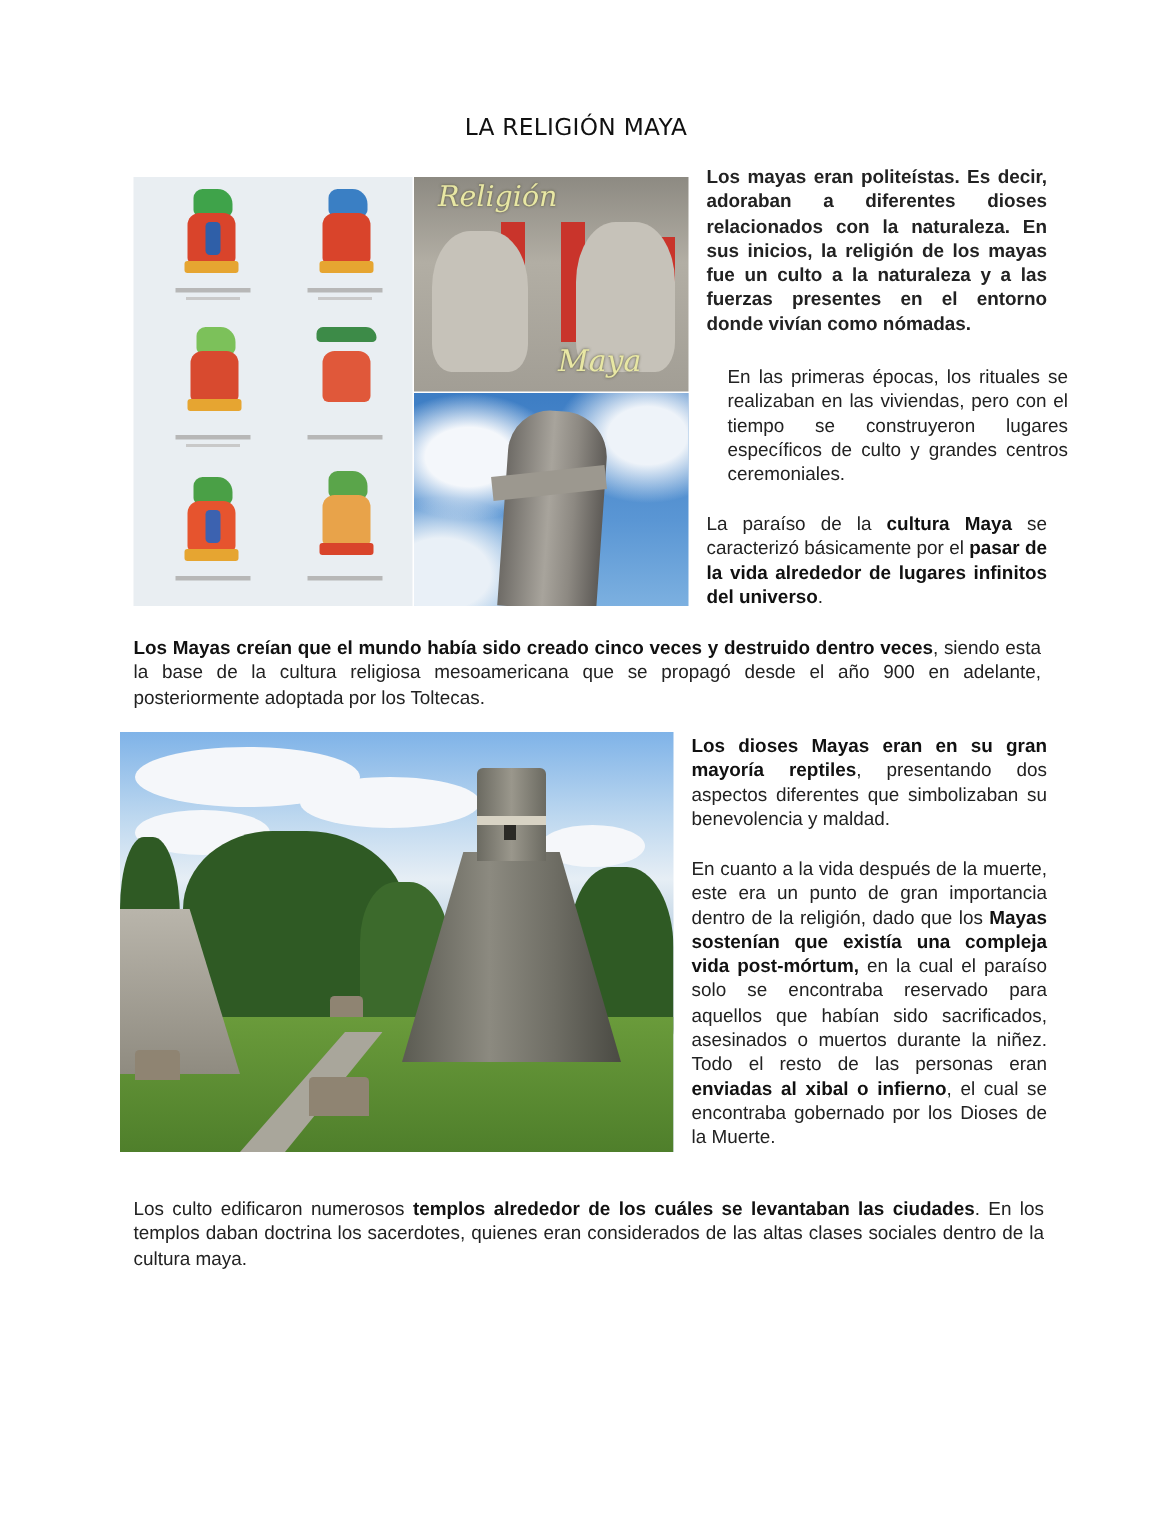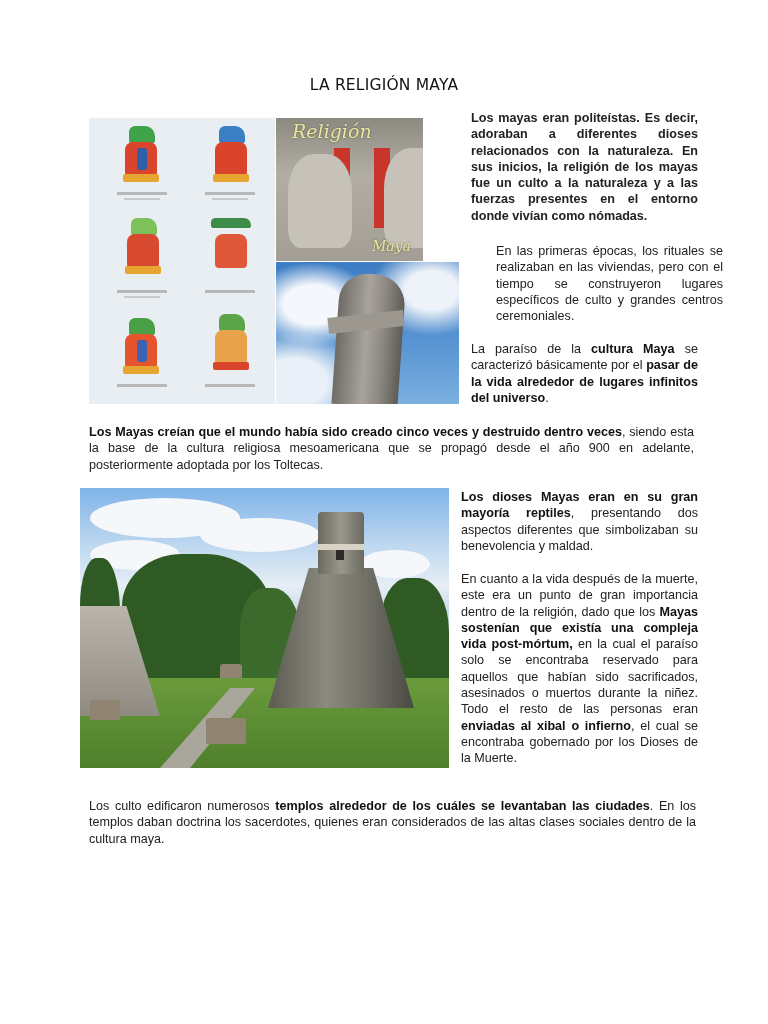--- a/index.html
+++ b/index.html
@@ -9,40 +9,40 @@
   }
   .title {
     position:absolute; left:0; width:768px; top:76px; text-align:center;
     font-family:"DejaVu Sans", sans-serif; font-size:15.5px; color:#111; letter-spacing:0.2px;
   }
   .para {
     position:absolute; font-size:12.6px; line-height:16.3px; text-align:justify; color:#222;
   }
   .para b { color:#111; font-weight:bold; }
   #p1 { left:471px; top:110px; width:227px;font-weight:bold; }
-  #p2 { left:496px; top:243px; width:227px; }
+  #p2 { left:485px; top:243px; width:227px; }
   #p3 { left:471px; top:341px; width:227px; }
   #p4 { left:89px; top:424px; width:605px; }
   #p5 { left:461px; top:489px; width:237px; }
   #p6 { left:461px; top:571px; width:237px; }
   #p7 { left:89px; top:798px; width:607px; }
 
   .img { position:absolute; overflow:hidden; }
   
   #img-codex { left:89px; top:118px; width:186px; height:286px; background:#e9eef2; }
   .glyph { position:absolute; width:44px; height:60px; }
   .glyph .head { position:absolute; left:10px; top:0; width:26px; height:18px; background:#3fa34a; border-radius:6px 10px 4px 4px; }
   .glyph .body { position:absolute; left:6px; top:16px; width:32px; height:34px; background:#d9442b; border-radius:8px 8px 4px 4px; }
   .glyph .acc  { position:absolute; left:18px; top:22px; width:10px; height:22px; background:#2f5fa8; border-radius:3px; }
   .glyph .feet { position:absolute; left:4px; top:48px; width:36px; height:8px; background:#e6a531; border-radius:2px; }
   .cap { position:absolute; width:50px; height:3px; background:#b7b7b7; }
   .cap2 { position:absolute; width:36px; height:2px; background:#c9c9c9; }
 
   
-  #img-relief { left:276px; top:118px; width:147px; height:143px;
+  #img-relief { left:276px; top:118px; width:183px; height:143px;
     background:linear-gradient(180deg,#8d8a82 0%,#b2aea4 40%,#a29e95 100%); }
   .relief-red { position:absolute; background:#c9342b; }
   .fig { position:absolute; background:#c6c2b9; border-radius:40% 40% 20% 20%; }
   .overlay-text { position:absolute; font-family:"DejaVu Serif", serif; font-style:italic; color:#e8e7a4; text-shadow:0 0 2px #55533a; }
 
   
   #img-statue { left:276px; top:262px; width:183px; height:142px;
     background:radial-gradient(ellipse at 20% 30%, #f4f7fb 0 14%, transparent 30%),
                radial-gradient(ellipse at 85% 20%, #eef3f9 0 12%, transparent 28%),
                radial-gradient(ellipse at 10% 85%, #e9f0f7 0 14%, transparent 30%),
@@ -119,21 +119,21 @@
   <div class="cap" style="left:116px;top:266px;"></div>
 </div>
 
 <div id="img-relief" class="img">
   <div class="relief-red" style="left:58px;top:30px;width:16px;height:70px;"></div>
   <div class="relief-red" style="left:98px;top:30px;width:16px;height:80px;"></div>
   <div class="relief-red" style="left:140px;top:40px;width:34px;height:30px;"></div>
   <div class="fig" style="left:12px;top:36px;width:64px;height:94px;"></div>
   <div class="fig" style="left:108px;top:30px;width:66px;height:100px;"></div>
   <div class="overlay-text" style="left:16px;top:2px;font-size:19px;">Religión</div>
-  <div class="overlay-text" style="left:96px;top:120px;font-size:14px;">Maya</div>
+  <div class="overlay-text" style="left:96px;top:110px;font-size:20px;">Maya</div>
 </div>
 
 <div id="img-statue" class="img" title="Estatua de piedra tolteca contra el cielo">
   <div class="statue-body"></div>
   <div class="statue-band"></div>
 </div>
 
 <div id="p1" class="para">Los mayas eran politeístas. Es decir, adoraban a diferentes dioses relacionados con la naturaleza. En sus inicios, la religión de los mayas fue un culto a la naturaleza y a las fuerzas presentes en el entorno donde vivían como nómadas.</div>
 <div id="p2" class="para">En las primeras épocas, los rituales se realizaban en las viviendas, pero con el tiempo se construyeron lugares específicos de culto y grandes centros ceremoniales.</div>
 <div id="p3" class="para"><span>La paraíso de la </span><b>cultura Maya</b><span> se caracterizó básicamente por el </span><b>pasar de la vida alrededor de lugares infinitos del universo</b><span>.</span></div>

